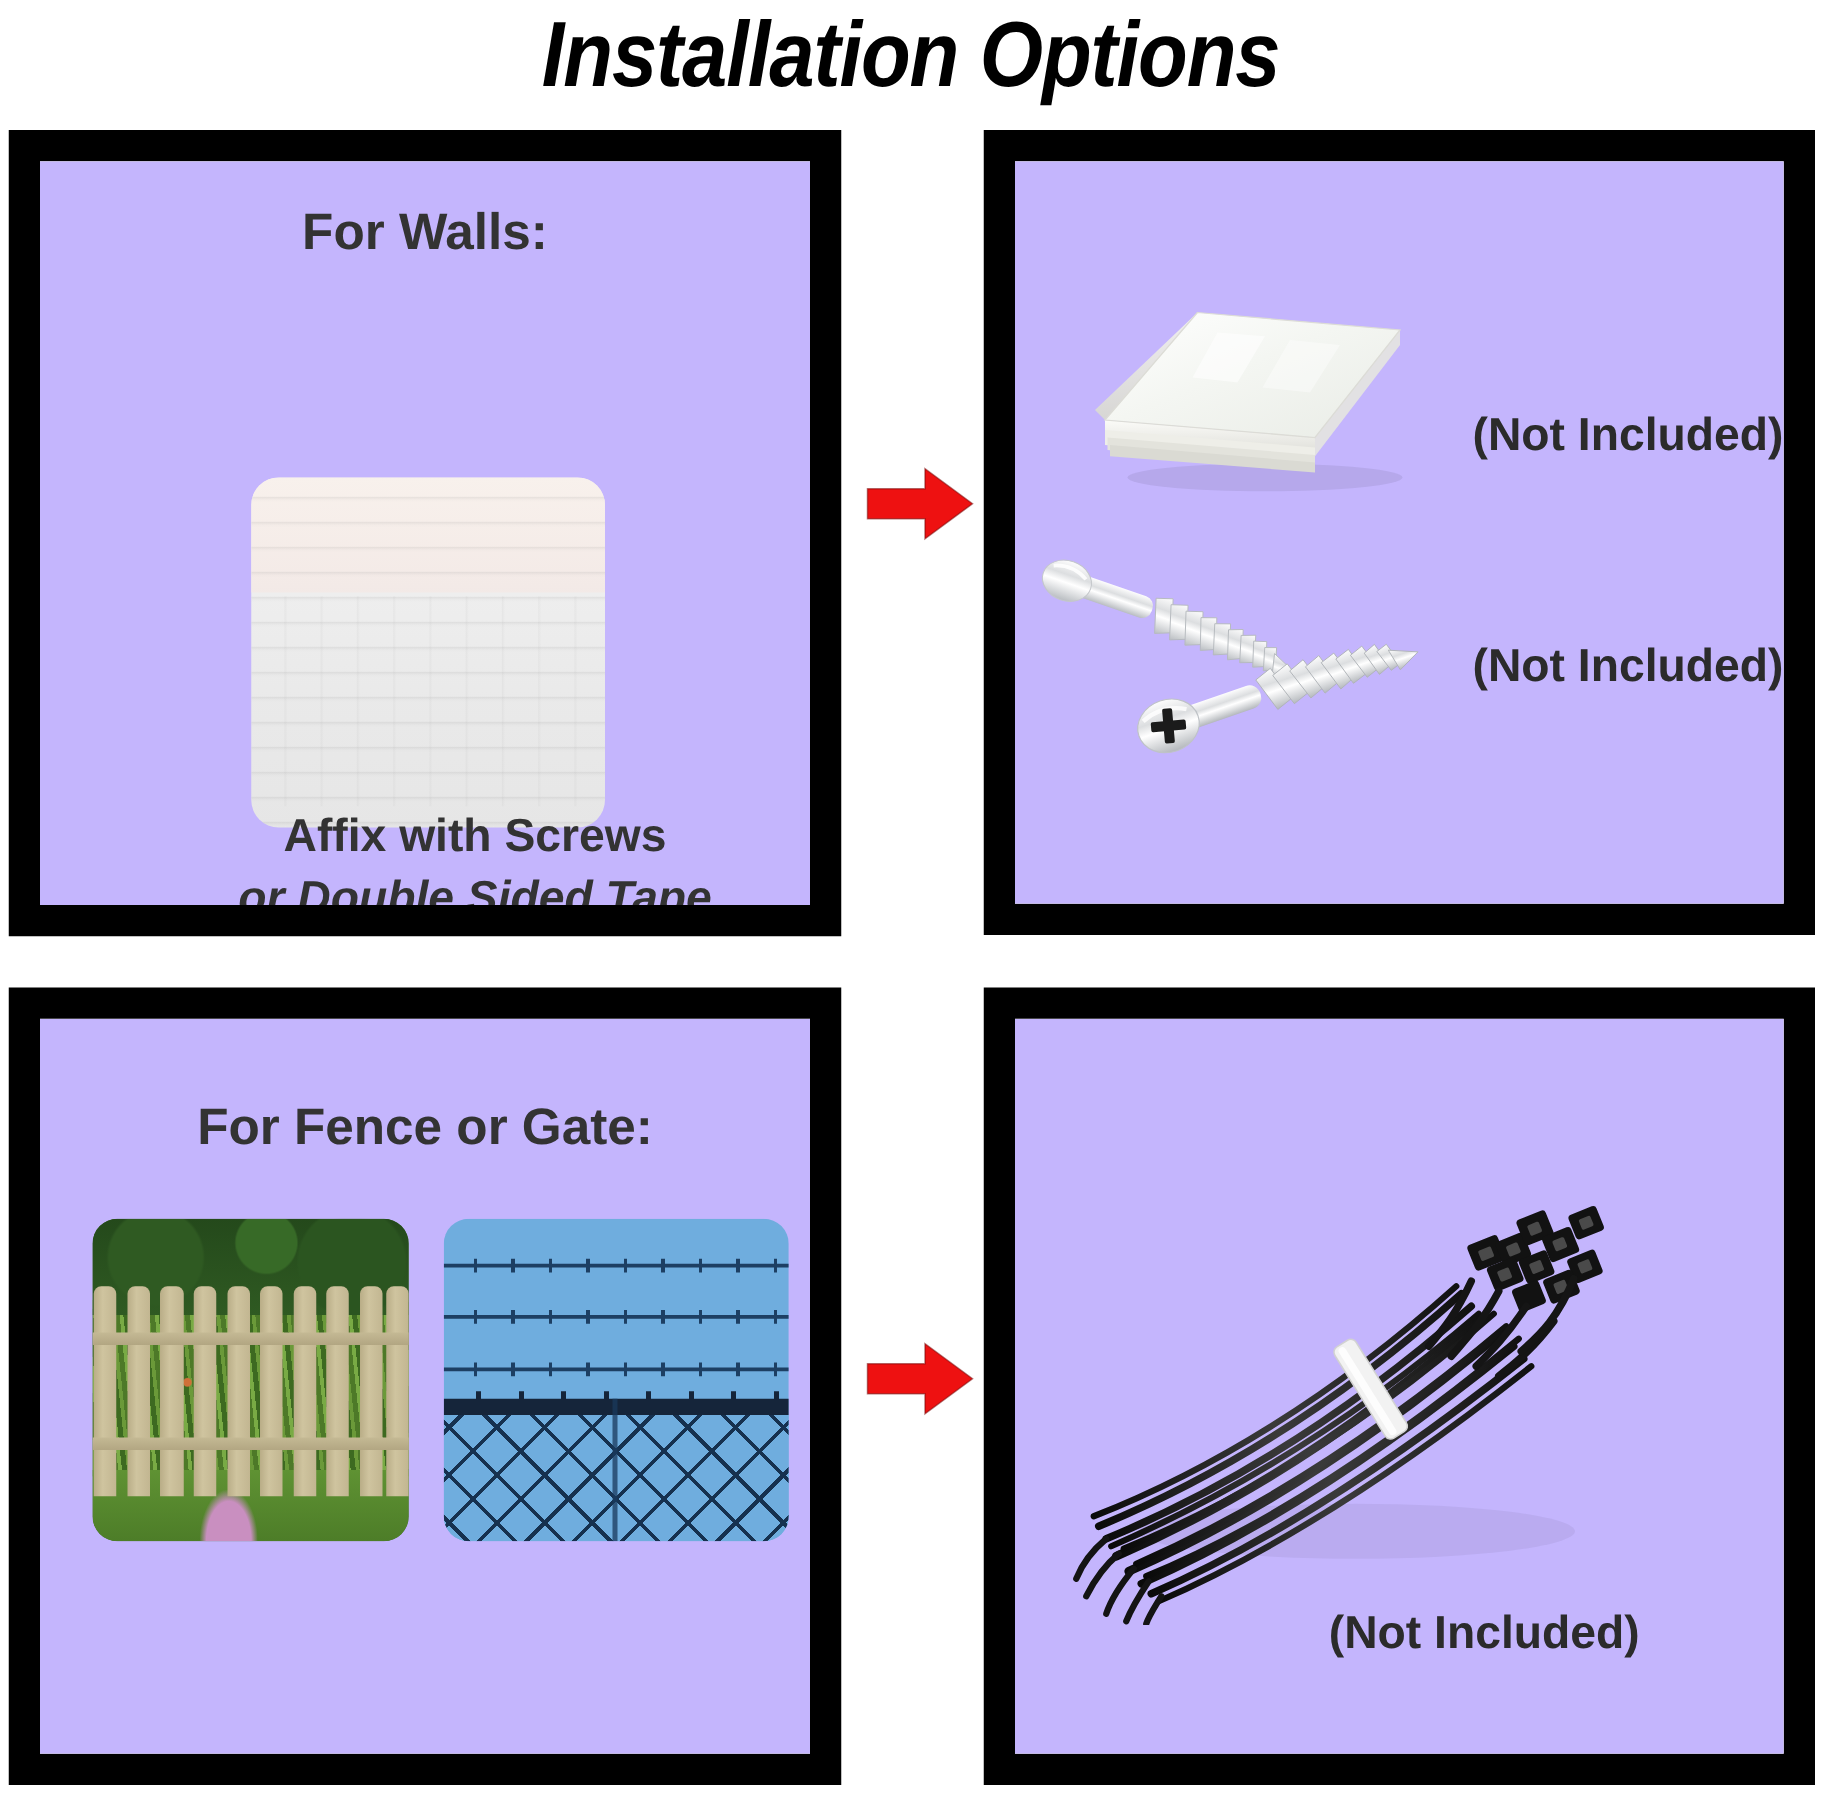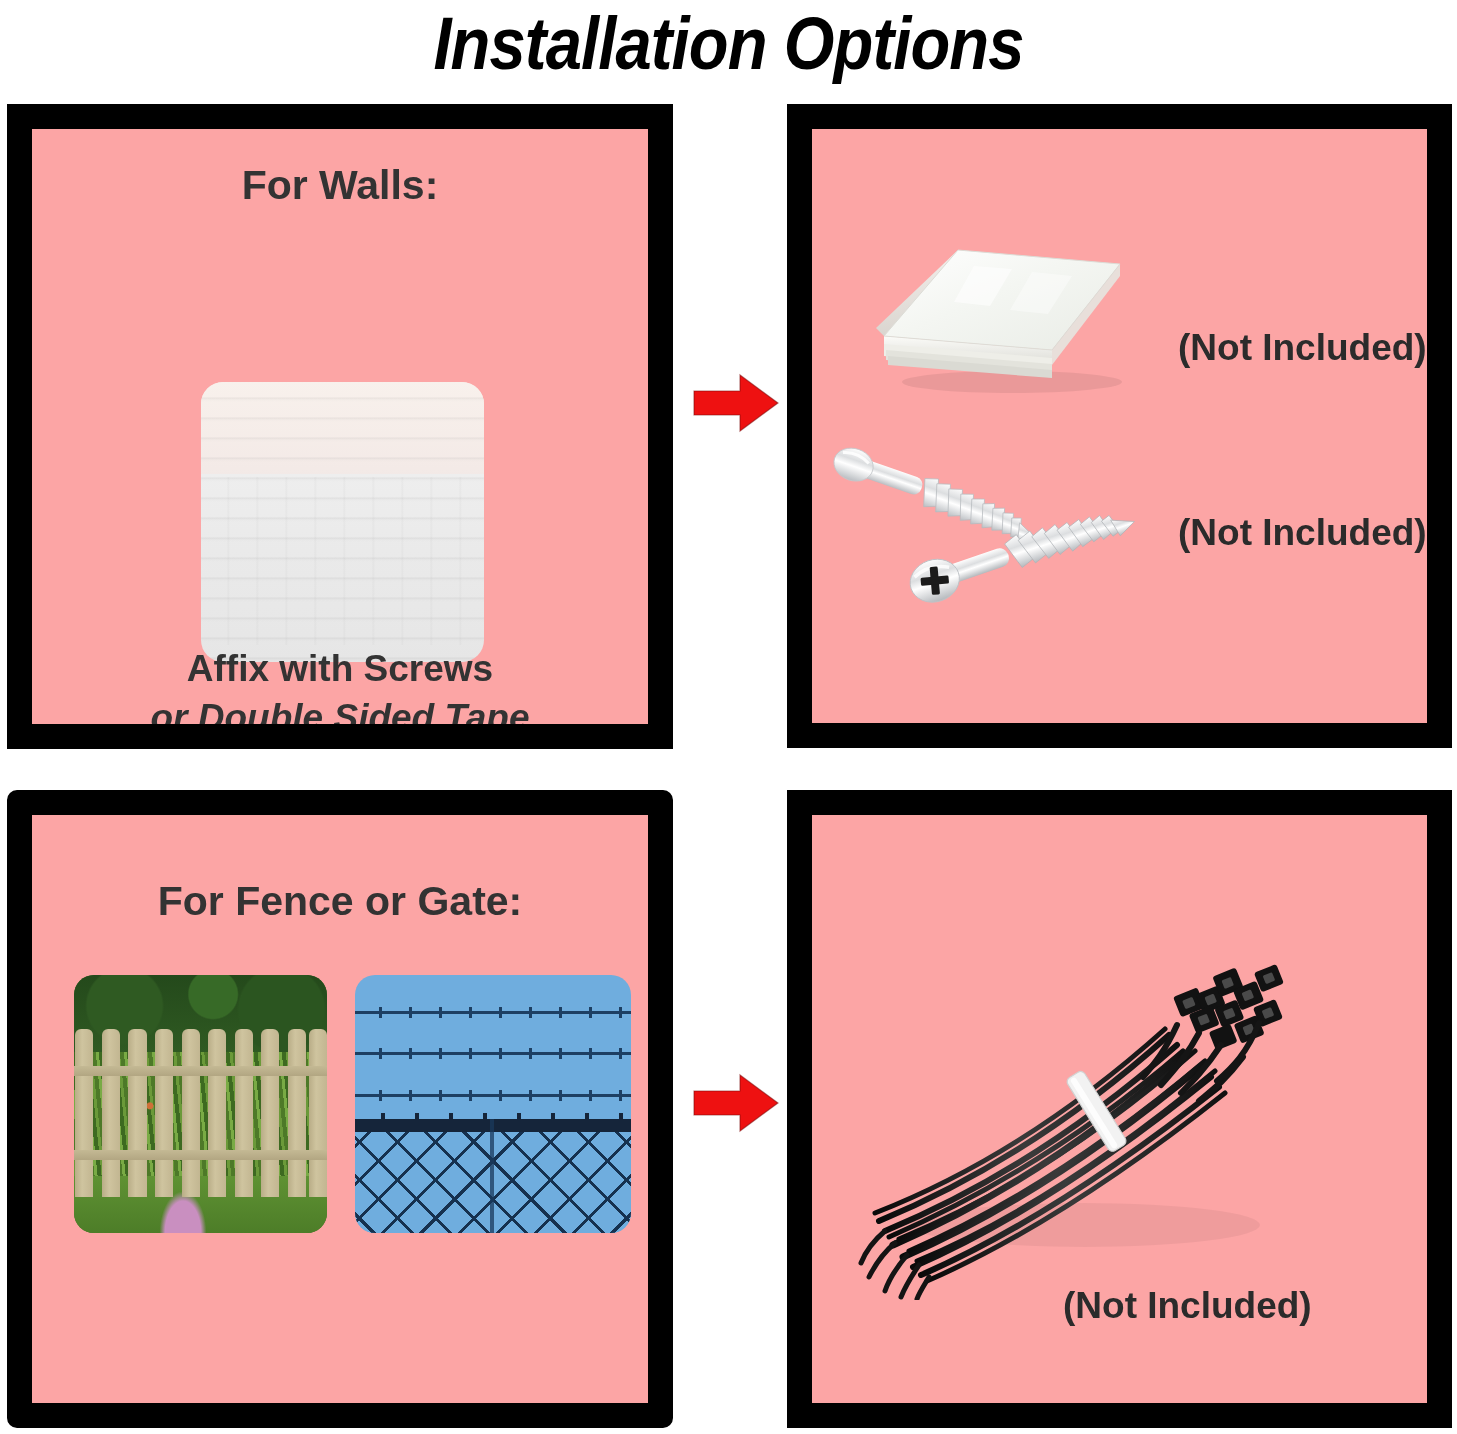--- a/index.html
+++ b/index.html
@@ -27,35 +27,35 @@
   
   .panel{
     position:absolute;
     background:#ffffff;
     border:25px solid #000000;
     box-sizing:border-box;
     overflow:hidden;
   }
   #panel-walls     {left:7px;   top:104px;  width:666px; height:645px;}
   #panel-hardware  {left:787px; top:104px;  width:665px; height:644px;}
-  #panel-fence     {left:7px;   top:790px;  width:666px; height:638px;border-radius:10px;}
+  #panel-fence     {left:7px;   top:790px;  width:666px; height:638px;}
   #panel-zipties   {left:787px; top:790px;  width:665px; height:638px;}
 
-  .panel-inner{position:relative;width:100%;height:100%;background:#fca5a5;}
+  .panel-inner{position:relative;width:100%;height:100%;background:#c4b5fd;}
 
   
   .heading{
     position:absolute;width:100%;text-align:center;
     font-size:41px;font-weight:bold;color:#333333;
     letter-spacing:0px;white-space:nowrap;
   }
   .caption{
     position:absolute;width:100%;text-align:center;
     font-size:37px;font-weight:bold;color:#333333;
-    line-height:49px;white-space:nowrap;
+    line-height:49px;white-space:nowrap;padding-left:40px;
   }
   .notinc{
     position:absolute;
     font-size:37px;font-weight:bold;color:#2b2b2b;
     white-space:nowrap;
   }
 
   
   .arrow{position:absolute;width:88px;height:62px;}
   #arrow-top   {left:692px;top:372px;}

